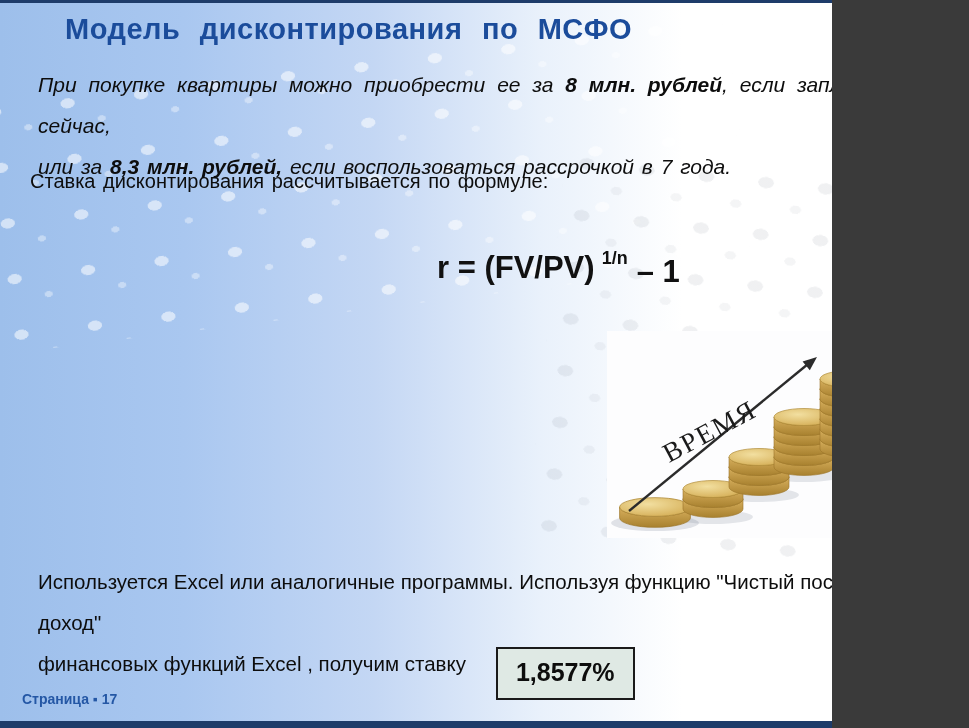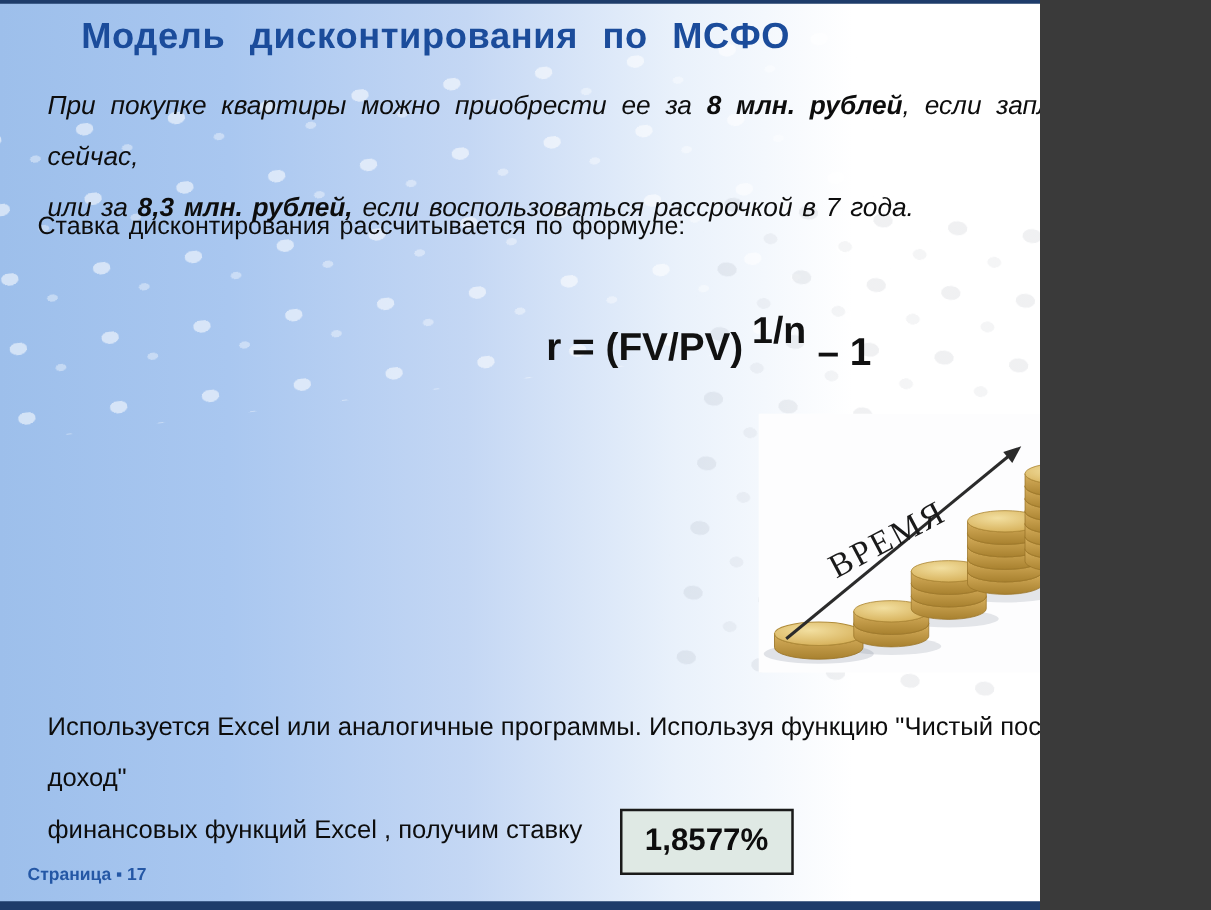--- a/index.html
+++ b/index.html
@@ -32,21 +32,21 @@
     font-size:29px; font-weight:bold; color:#1b4c9b; word-spacing:11px; letter-spacing:0.5px;
   }
   .intro { position:absolute; left:38px; top:64px; width:915px; z-index:2;
     font-size:21px; font-style:italic; line-height:41px; }
   .intro .l1 { word-spacing:6px; }
   .intro .l2 { word-spacing:2px; }
 
   .formula-intro { position:absolute; left:30px; top:170px; z-index:2; font-size:20px; word-spacing:2px; }
 
   .formula { position:absolute; left:437px; top:246px; z-index:2; font-size:31px; font-weight:bold; color:#111; }
-  .formula .sup { display:inline-block; font-size:30px; position:relative; top:-14px; margin-left:7px;margin-top:16px; }
+  .formula .sup { display:inline-block; font-size:18px; position:relative; top:-14px; margin-left:7px;margin-top:16px; }
   .formula .rhs { display:inline-block; position:relative; top:4px; margin-left:9px; }
 
   .where { position:absolute; left:46px; top:363px; width:420px; z-index:2;
     font-size:20.5px; line-height:38.5px; }
   .where-label { position:absolute; left:0; top:0; font-weight:normal; }
   .where-item { text-align:center; font-weight:bold; }
 
   .coins-box { position:absolute; left:607px; top:331px; width:313px; height:207px;
     background:#fdfdfe; z-index:2; }
 

